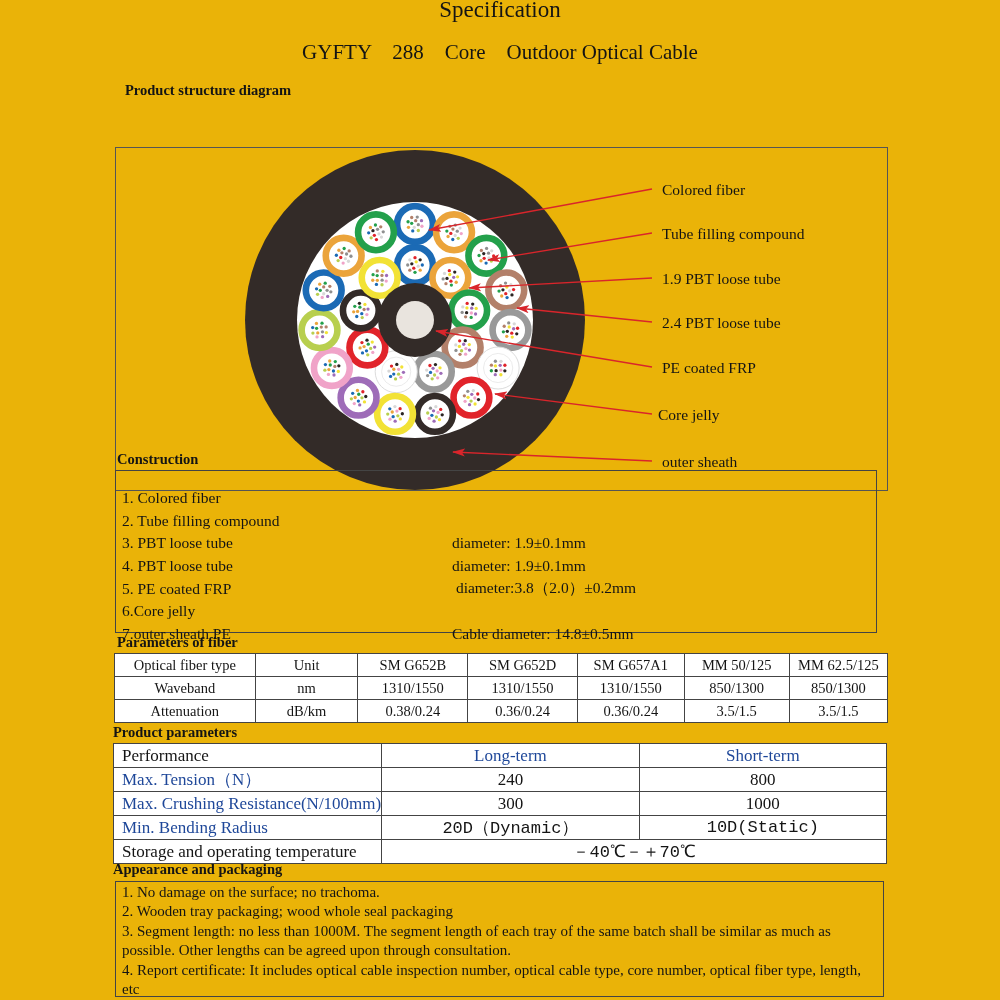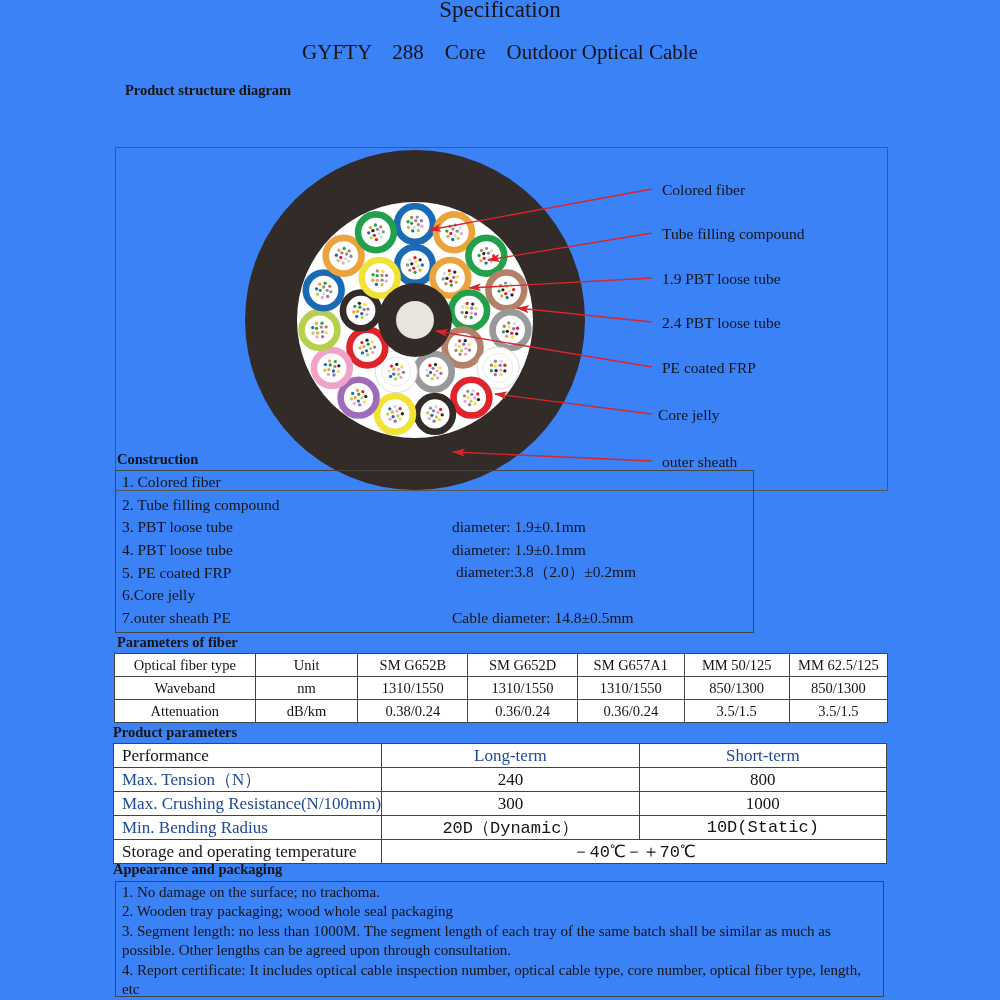--- a/index.html
+++ b/index.html
@@ -1,29 +1,29 @@
 <!DOCTYPE html>
 <html><head>
 <meta charset="utf-8">
 <style>
   html,body{margin:0;padding:0;background:#ffffff;}
   body{width:1000px;height:1000px;position:relative;font-family:"Liberation Serif",serif;color:#141414;}
-  .page{position:absolute;inset:0;background:#3b82f6;overflow:hidden;}
+  .page{position:absolute;inset:0;background:#eab308;overflow:hidden;}
   .title{position:absolute;top:-3px;left:0;width:100%;text-align:center;font-size:23px;white-space:pre;}
   .subtitle{position:absolute;top:40px;left:0;width:100%;text-align:center;font-size:21px;white-space:pre;}
   .heading{position:absolute;font-weight:bold;font-size:14.5px;text-align:right;}
   .h-psd{left:125px;top:82px;}
   .h-construction{left:117px;top:451px;}
   .h-fiber{left:117px;top:634px;}
   .h-product{left:113px;top:724px;}
   .h-appearance{left:113px;top:861px;}
   .diagram-box{position:absolute;left:115px;top:99px;width:771px;height:342px;border:1px solid #555;margin-top:48px;}
   .dlabel{font-size:15.5px;font-family:"Liberation Serif",serif;fill:#141414;}
   .arrow{stroke-width:1.3px;}
-  .construction-box{position:absolute;left:115px;top:470px;width:639px;height:163px;border:1px solid #444;box-sizing:border-box;padding:0 0 0 6px;}
+  .construction-box{position:absolute;left:115px;top:470px;width:762px;height:163px;border:1px solid #444;box-sizing:border-box;padding:16px 0 0 6px;}
   .c-row{display:flex;height:22.6px;font-size:15.5px;align-items:center;}
   .c-item{width:330px;white-space:pre;}
   .c-detail{white-space:pre;}
   table{border-collapse:collapse;position:absolute;table-layout:fixed;background:#fff;padding-left:21px;}
   td{border:1px solid #444;text-align:center;font-size:14.5px;padding:0;height:22px;overflow:hidden;}
   .fiber-table{left:114px;top:653px;width:774px;}
   .product-table{left:113px;top:743px;width:774px;}
   .product-table td{height:23px;font-size:17px;}
   .left-cell{text-align:left;padding-left:8px;}
   .blue{color:#1e4799;}

